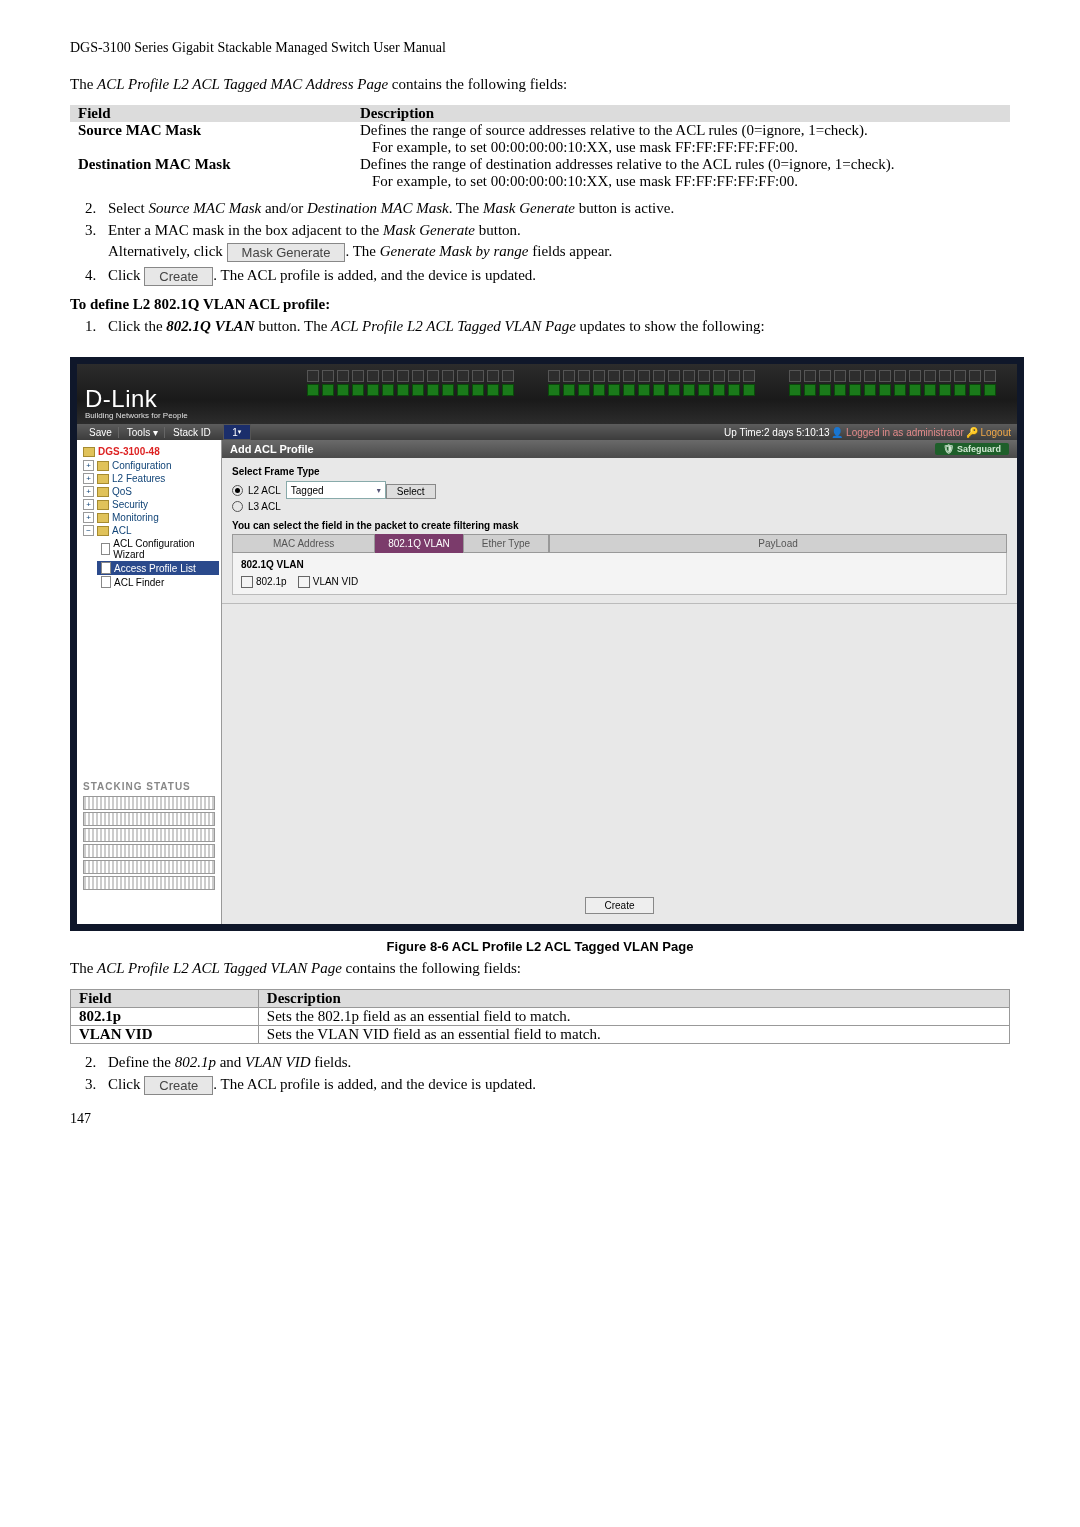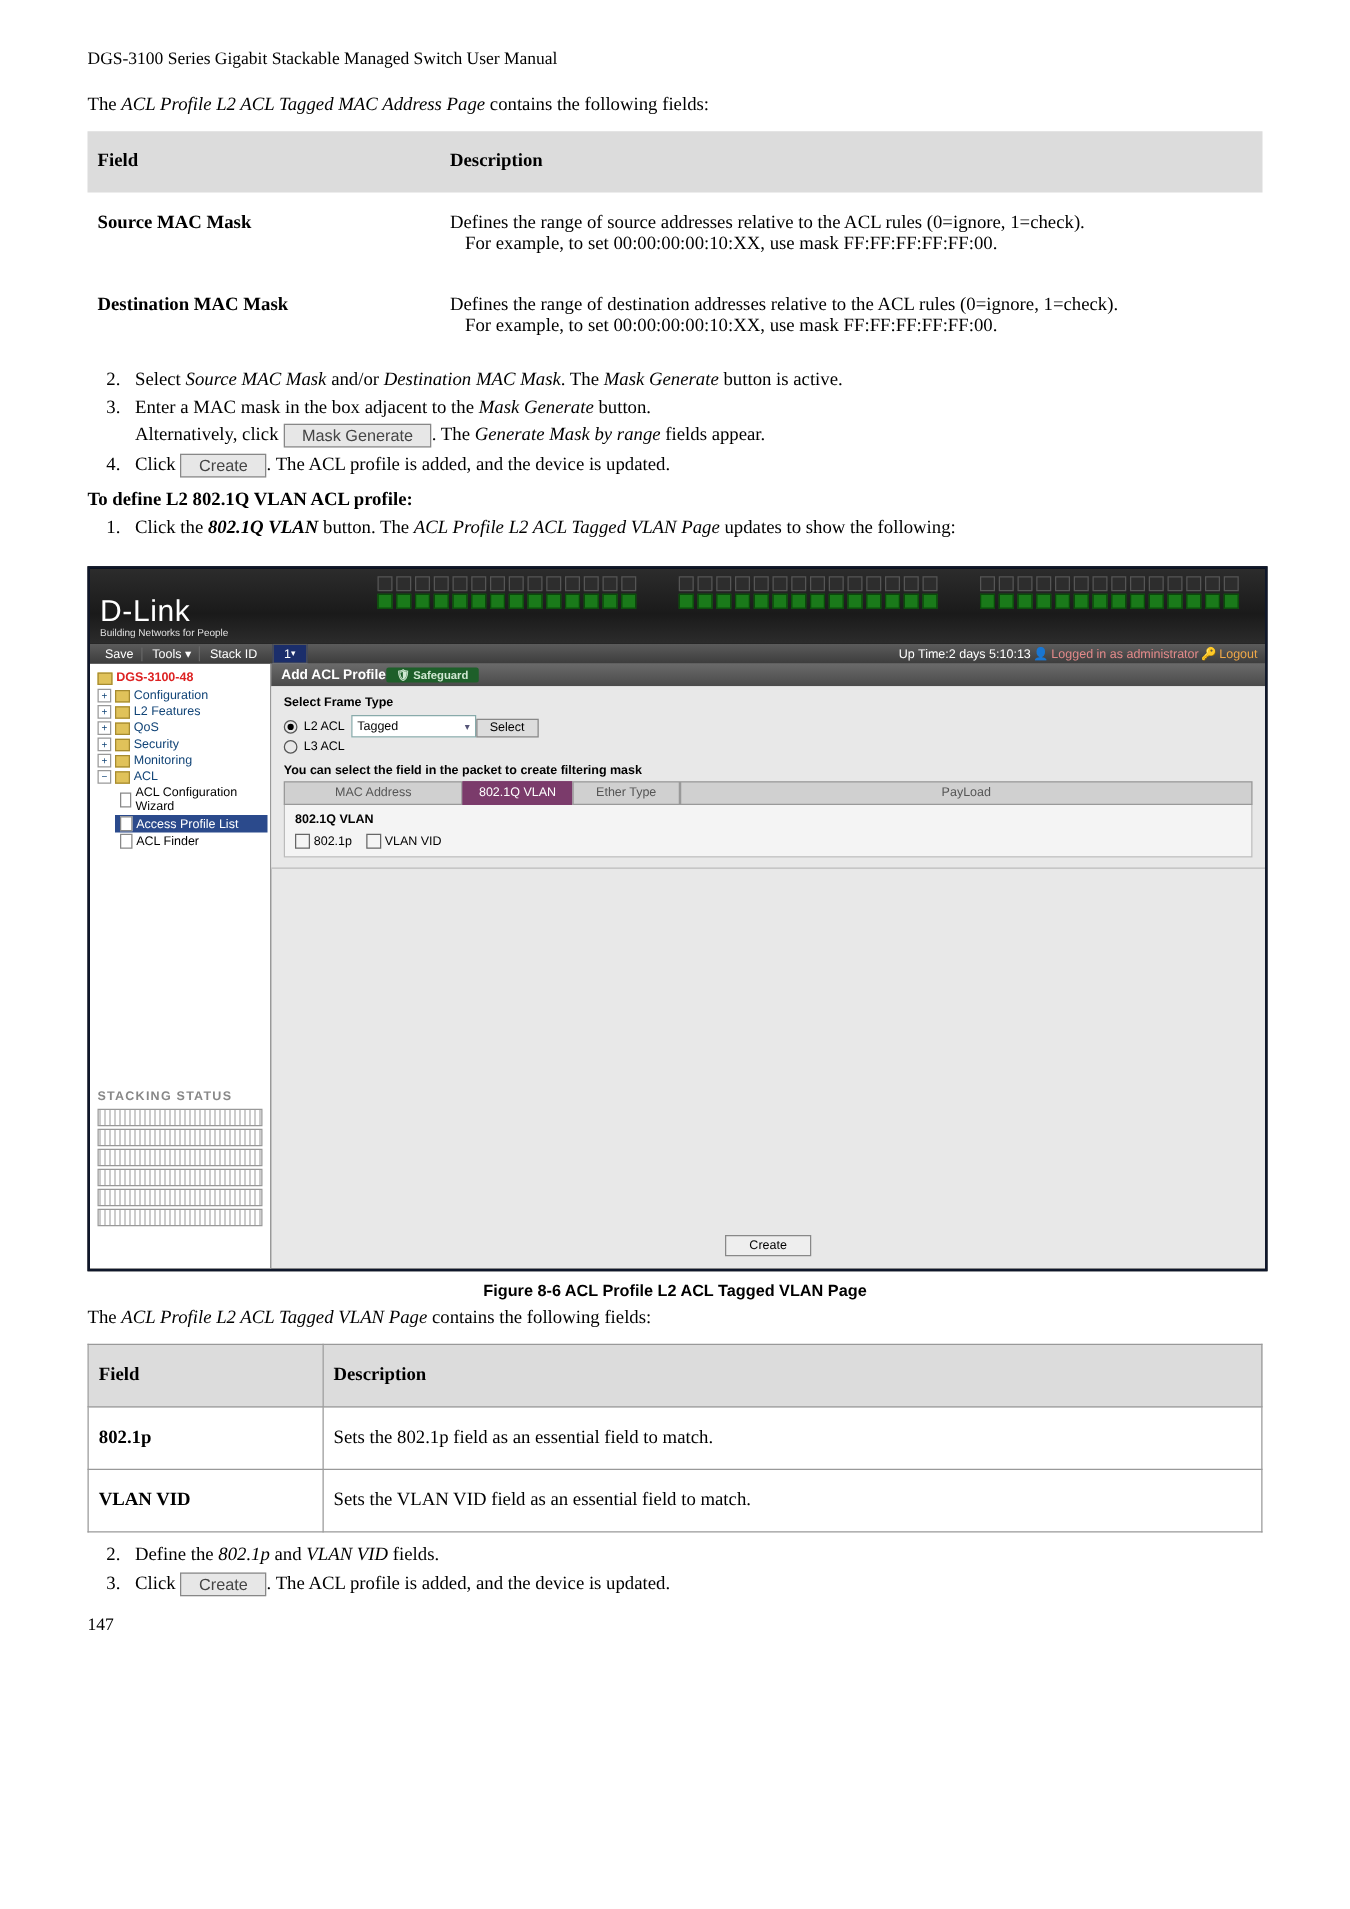--- a/index.html
+++ b/index.html
@@ -21,21 +21,21 @@
     .intro-text em, em { font-style: italic; }
     strong { font-weight: bold; }
     table.fields {
       width: 100%;
       border-collapse: collapse;
       margin: 4px 0 10px 0;
     }
     table.fields th, table.fields td {
       text-align: left;
       vertical-align: top;
-      padding: 16px 8px;
+      padding: 0 8px;
     }
     table.fields th {
       background: #dcdcdc;
       font-weight: bold;
       border: 1px solid #999;
     }
     table.fields.bordered td {
       border: 1px solid #999;
     }
     table.fields tr.hdr td {
@@ -69,28 +69,28 @@
       font-family: Arial, Helvetica, sans-serif;
       font-size: 13px;
       font-weight: bold;
       margin: 8px 0 6px 0;
     }
     .page-num {
       margin-top: 16px;
       font-size: 14px;
     }
     .screenshot {
-      border: 2px solid #0f172a;
+      border: 7px solid #0f172a;
       width: 100%;
       height: 560px;
       position: relative;
       font-family: Tahoma, Arial, sans-serif;
       font-size: 10px;
       color: #000;
-      background: #000000;
+      background: #e5e5e5;
       margin: 22px 0 4px 0;
       overflow: hidden;
     }
     .ss-banner {
       height: 56px;
       background: linear-gradient(#2c2c2c,#1a1a1a 60%,#2c2c2c);
       color:#fff;
       display:flex;
       align-items:flex-end;
       padding:0 8px 4px 8px;
@@ -132,21 +132,21 @@
     .tree-item.open .pm::before{content:"−";}
     .tree-item.closed .pm::before{content:"+";}
     .tree-sub {padding-left:18px;}
     .tree-leaf {padding:1px 0 1px 4px;display:flex;align-items:center;gap:3px;}
     .tree-leaf.sel{background:#2b4a8c;color:#fff;}
     .folder-ico{width:10px;height:8px;background:#e0c25a;border:1px solid #a68b30;display:inline-block;}
     .file-ico{width:8px;height:10px;background:#fff;border:1px solid #888;display:inline-block;}
     .stack-heading{margin-top:190px;font-size:10px;color:#888;font-weight:bold;letter-spacing:1px;padding:2px 4px;}
     .stack-row{border:1px solid #999;height:12px;margin:2px 4px;background:repeating-linear-gradient(90deg,#ccc,#ccc 2px,#fff 2px,#fff 4px);position:relative;}
     .ss-main{flex:1;background:#e8e8e8;position:relative;}
-    .main-title{background:linear-gradient(#6a6a6a,#4a4a4a);color:#fff;font-weight:bold;padding:3px 8px;font-size:11px;display:flex;align-items:center;}
+    .main-title{background:linear-gradient(#6a6a6a,#4a4a4a);color:#fff;font-weight:bold;padding:3px 8px;font-size:11px;display:flex;justify-content:space-between;align-items:center;}
     .safeguard{background:#1e5f2a;color:#d0e8d2;font-size:9px;padding:1px 8px;border-radius:2px;}
     .form-block{background:#e8e8e8;padding:8px 10px;border-bottom:1px solid #bbb;}
     .form-block .frm-heading{font-weight:bold;font-size:10px;margin-bottom:4px;}
     .radio-row{display:flex;align-items:center;gap:5px;margin:2px 0;}
     .radio-circle{width:9px;height:9px;border:1px solid #555;border-radius:50%;display:inline-flex;align-items:center;justify-content:center;}
     .radio-circle.sel::after{content:"";width:5px;height:5px;background:#000;border-radius:50%;}
     .mini-select{width:90px;height:16px;border:1px solid #8aa;background:#fff;display:inline-flex;align-items:center;padding:0 4px;justify-content:space-between;}
     .mini-select .chev{font-size:8px;color:#557;}
     .select-btn{border:1px solid #888;background:#ddd;padding:1px 10px;font-size:10px;}
     .note-line{font-weight:bold;font-size:10px;margin:6px 0 3px 0;}

